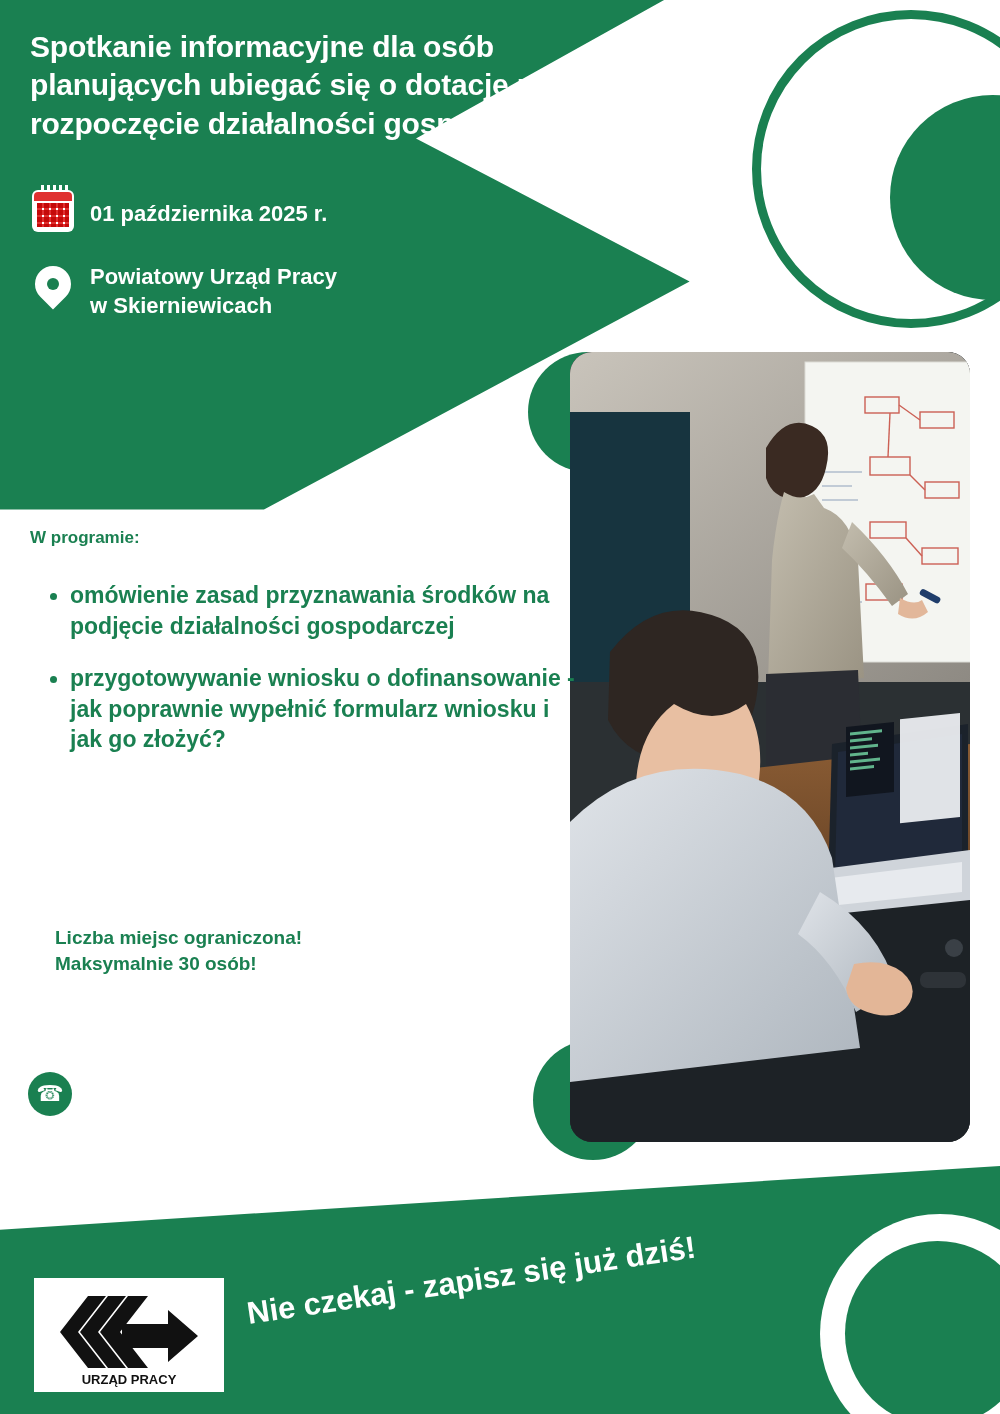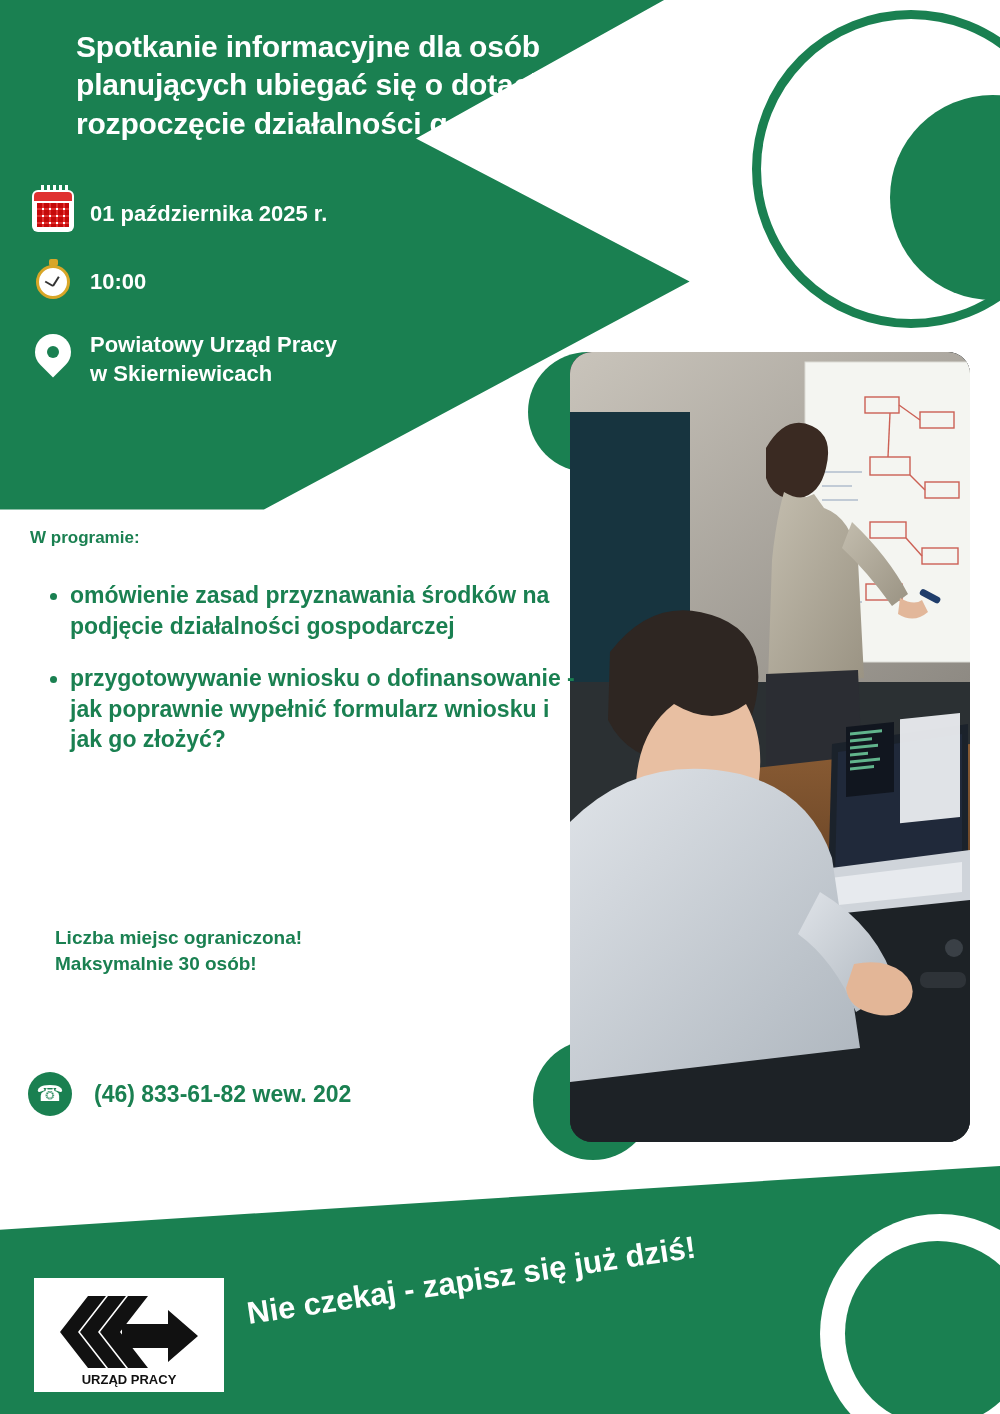--- a/index.html
+++ b/index.html
@@ -22,21 +22,21 @@
     position:absolute;right:-70px;top:10px;width:300px;height:300px;border-radius:50%;
     border:9px solid #1a8051;z-index:0;
   }
   .circle-solid{
     position:absolute;right:-95px;top:95px;width:205px;height:205px;border-radius:50%;
     background:#1a8051;z-index:2;
   }
 
   
   .header{
-    position:absolute;left:30px;top:28px;width:640px;z-index:4;color:#ffffff;margin-left:46px;
+    position:absolute;left:30px;top:28px;width:640px;z-index:4;color:#ffffff;
   }
   .header h1{
     margin:0;font-size:30px;line-height:1.28;font-weight:bold;letter-spacing:-0.2px;
   }
 
   .meta{position:absolute;left:30px;top:188px;z-index:4;width:520px;}
   .meta-row{display:flex;align-items:center;margin-bottom:22px;}
   .meta-ico{width:46px;height:46px;flex:0 0 46px;display:flex;align-items:center;justify-content:center;}
   .meta-text{color:#ffffff;font-size:22px;font-weight:bold;line-height:1.3;padding-left:14px;padding-top:7px;}
 
@@ -135,31 +135,20 @@
       <div class="meta-ico">
         <div class="cal">
           <div class="rings"></div>
           <div class="top"></div>
           <div class="grid"></div>
         </div>
       </div>
       <div class="meta-text">01 października 2025 r.</div>
     </div>
 
-    <div class="meta-row">
-      <div class="meta-ico">
-        <div class="watch">
-          <div class="btn"></div>
-          <div class="body"></div>
-          <div class="h1"></div>
-          <div class="h2"></div>
-        </div>
-      </div>
-      <div class="meta-text">10:00</div>
-    </div>
 
     <div class="meta-row">
       <div class="meta-ico">
         <div class="pin">
           <div class="drop"></div>
           <div class="hole"></div>
         </div>
       </div>
       <div class="meta-text" style="white-space:pre-line">Powiatowy Urząd Pracy
 w Skierniewicach</div>
@@ -173,21 +162,20 @@
     <li>przygotowywanie wniosku o dofinansowanie - jak poprawnie wypełnić formularz wniosku i jak go złożyć?</li>
   </ul>
 
   <div class="limit" style="white-space:pre-line">Liczba miejsc ograniczona!
 Maksymalnie 30 osób!</div>
 
   <div class="phone-row">
     <div class="phone-ico">
         <span class="glyph">☎</span>
       </div>
-    <div class="phone-txt">(46) 833-61-82 wew. 202</div>
   </div>
 
   <div class="photo-ring"></div>
   <div class="photo-ring2"></div>
   <div class="photo">
     <svg viewBox="0 0 400 790" preserveAspectRatio="xMidYMid slice" aria-hidden="true">
       <defs>
         <linearGradient id="wall" x1="0" y1="0" x2="1" y2="1">
           <stop offset="0%" stop-color="#c9c4bb"></stop>
           <stop offset="100%" stop-color="#8e8a83"></stop>

